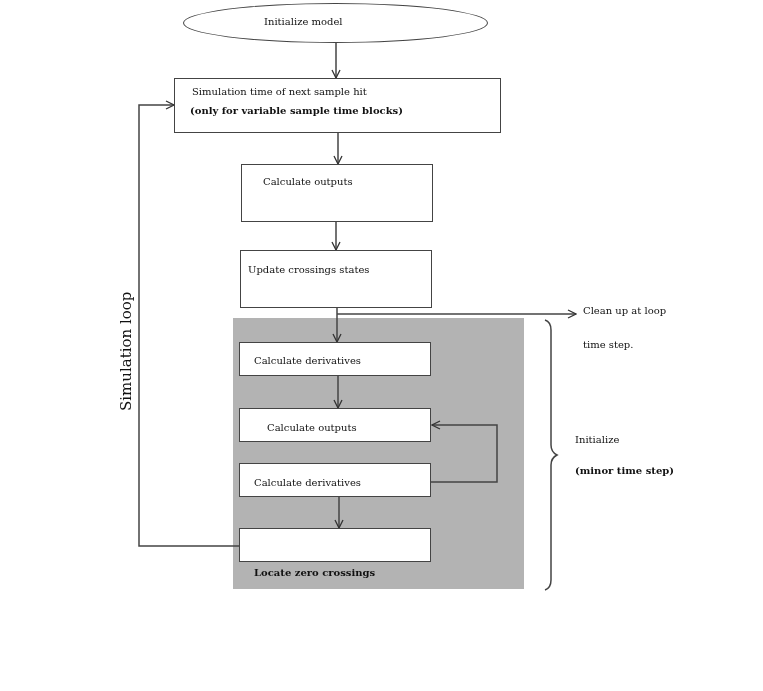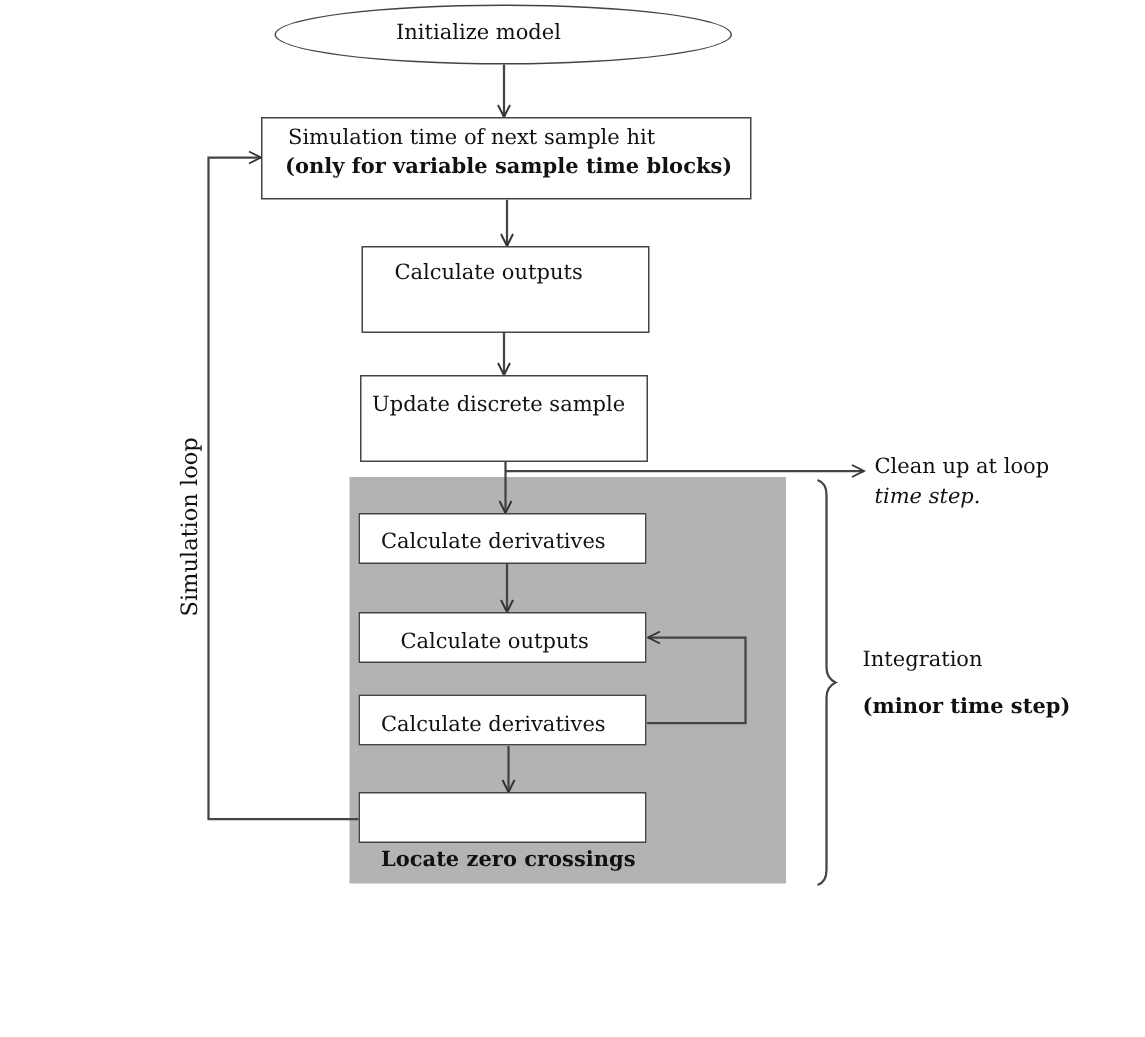--- a/index.html
+++ b/index.html
@@ -1,18 +1,18 @@
 <!DOCTYPE html>
 <html><head>
   <meta charset="utf-8">
   <style>
     html, body { margin: 0; padding: 0; background: #ffffff; }
     body { width: 763px; height: 691px; position: relative; overflow: hidden;
            font-family: "DejaVu Serif", "Liberation Serif", serif; color: #111; }
-    .txt { position: absolute; font-size: 14px; white-space: nowrap; line-height: 18px; }
+    .txt { position: absolute; font-size: 10px; white-space: nowrap; line-height: 18px; }
     .box { position: absolute; background: #fff; border: 1.5px solid #444; box-sizing: border-box; }
     .shade { position: absolute; background: #b3b3b3; }
     svg.lines { position: absolute; left: 0; top: 0; }
     .ellipse { position: absolute; border: 1.5px solid #444; border-radius: 50%; box-sizing: border-box; background: #fff; }
     .vert { position: absolute; transform: rotate(-90deg); transform-origin: left top; font-size: 15px; white-space: nowrap; }
   </style>
 </head>
 <body>
 
 <div class="shade" style="left:233px; top:318px; width:291px; height:271px;"></div>
@@ -41,33 +41,33 @@
 <div class="txt" style="left:264px; top:13px;">Initialize model</div>
 
 <div class="box" style="left:174px; top:78px; width:327px; height:55px;"></div>
 <div class="txt" style="left:192px; top:83px;">Simulation time of next sample hit</div>
 <div class="txt" style="left:190px; top:102px;font-weight:bold;">(only for variable sample time blocks)</div>
 
 <div class="box" style="left:241px; top:164px; width:192px; height:58px;"></div>
 <div class="txt" style="left:263px; top:173px;">Calculate outputs</div>
 
 <div class="box" style="left:240px; top:250px; width:192px; height:58px;"></div>
-<div class="txt" style="left:248px; top:261px;">Update discrete sample</div>
+<div class="txt" style="left:248px; top:261px;">Update crossings states</div>
 
 <div class="box" style="left:239px; top:342px; width:192px; height:34px;"></div>
 <div class="txt" style="left:254px; top:352px;">Calculate derivatives</div>
 
 <div class="box" style="left:239px; top:408px; width:192px; height:34px;"></div>
 <div class="txt" style="left:267px; top:419px;">Calculate outputs</div>
 
 <div class="box" style="left:239px; top:463px; width:192px; height:34px;"></div>
 <div class="txt" style="left:254px; top:474px;">Calculate derivatives</div>
 
 <div class="box" style="left:239px; top:528px; width:192px; height:34px;"></div>
 <div class="txt" style="left:254px; top:564px;font-weight:bold;">Locate zero crossings</div>
 
 <div class="vert" style="left:117px; top:411px;">Simulation loop</div>
 
 <div class="txt" style="left:583px; top:302px;">Clean up at loop</div>
-<div class="txt" style="left:583px; top:322px;font-style:italic;">time step.</div>
+<div class="txt" style="left:583px; top:336px;">time step.</div>
 
-<div class="txt" style="left:575px; top:431px;">Integration</div>
+<div class="txt" style="left:575px; top:431px;">Initialize</div>
 <div class="txt" style="left:575px; top:462px;font-weight:bold;">(minor time step)</div>
 
 </body></html>

